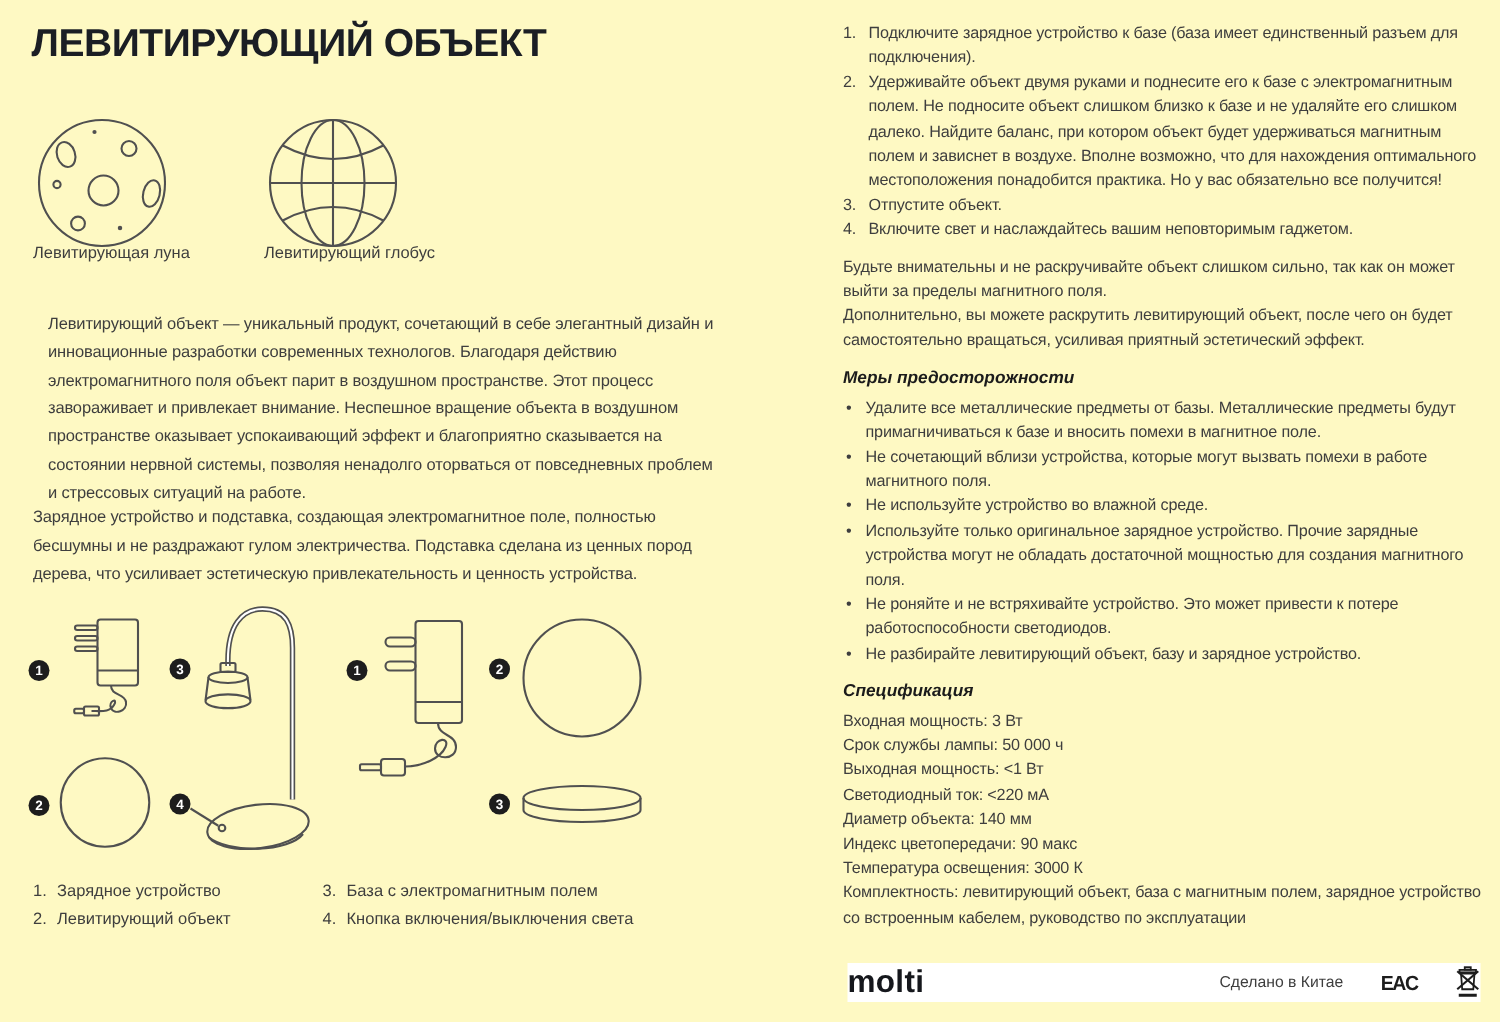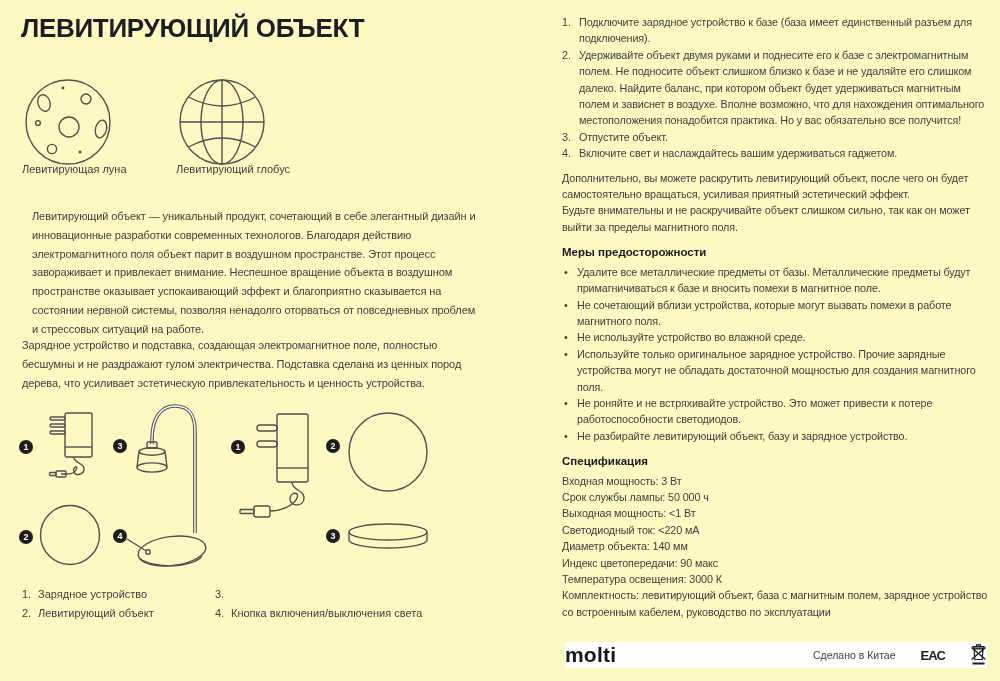--- a/index.html
+++ b/index.html
@@ -28,21 +28,21 @@
   .legend-col{position:absolute;top:0;}
   .legend-col1{left:0;}
   .legend-col2{left:193px;}
   .legend-item{display:flex;}
   .legend-num{width:16px;flex:none;}
 
   
   .rightcol{position:absolute;left:562px;top:14px;width:432px;font-size:10.8px;
             line-height:16.4px;letter-spacing:-0.12px;}
   .h2{font-size:11.5px;font-weight:bold;color:#1b1b1b;margin:0 0 3px 0;letter-spacing:0;}
-  .h2-gap{margin-top:9px;}
+  .h2-gap{margin-top:9px;font-style:italic;}
   .step{display:flex;}
   .step-num{width:17px;flex:none;}
   .step-text{flex:1;}
   .notes{margin-top:8px;}
   .bullet{display:flex;}
   .bullet-dot{width:13px;flex:none;padding-left:2px;}
   .bullet-text{flex:1;}
   .spec-line{white-space:normal;}
 
   
@@ -149,20 +149,21 @@
         <span>Зарядное устройство</span>
       </div>
       <div class="legend-item">
         <span class="legend-num">2.</span>
         <span>Левитирующий объект</span>
       </div>
     </div>
     <div class="legend-col legend-col2">
       <div class="legend-item">
         <span class="legend-num">3.</span>
+        <span>База с электромагнитным полем</span>
       </div>
       <div class="legend-item">
         <span class="legend-num">4.</span>
         <span>Кнопка включения/выключения света</span>
       </div>
     </div>
   </div>
 
   <div class="rightcol">
 
@@ -173,26 +174,26 @@
     <div class="step">
       <span class="step-num">2.</span>
       <span class="step-text">Удерживайте объект двумя руками и поднесите его к базе с электромагнитным полем. Не подносите объект слишком близко к базе и не удаляйте его слишком далеко. Найдите баланс, при котором объект будет удерживаться магнитным полем и зависнет в воздухе. Вполне возможно, что для нахождения оптимального местоположения понадобится практика. Но у вас обязательно все получится!</span>
     </div>
     <div class="step">
       <span class="step-num">3.</span>
       <span class="step-text">Отпустите объект.</span>
     </div>
     <div class="step">
       <span class="step-num">4.</span>
-      <span class="step-text">Включите свет и наслаждайтесь вашим удерживаться гаджетом.</span>
+      <span class="step-text">Включите свет и наслаждайтесь вашим неповторимым гаджетом.</span>
     </div>
 
     <div class="notes">
+      <div>Будьте внимательны и не раскручивайте объект слишком сильно, так как он может выйти за пределы магнитного поля.</div>
       <div>Дополнительно, вы можете раскрутить левитирующий объект, после чего он будет самостоятельно вращаться, усиливая приятный эстетический эффект.</div>
-      <div>Будьте внимательны и не раскручивайте объект слишком сильно, так как он может выйти за пределы магнитного поля.</div>
     </div>
 
     <div class="h2 h2-gap">Меры предосторожности</div>
     <div class="bullet">
       <span class="bullet-dot">•</span>
       <span class="bullet-text">Удалите все металлические предметы от базы. Металлические предметы будут примагничиваться к базе и вносить помехи в магнитное поле.</span>
     </div>
     <div class="bullet">
       <span class="bullet-dot">•</span>
       <span class="bullet-text">Не сочетающий вблизи устройства, которые могут вызвать помехи в работе магнитного поля.</span>

